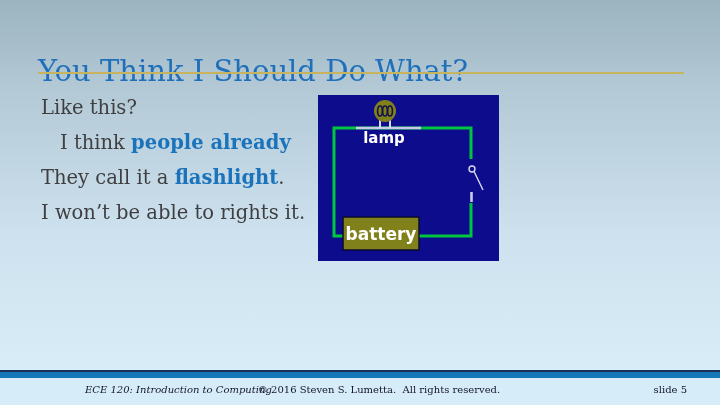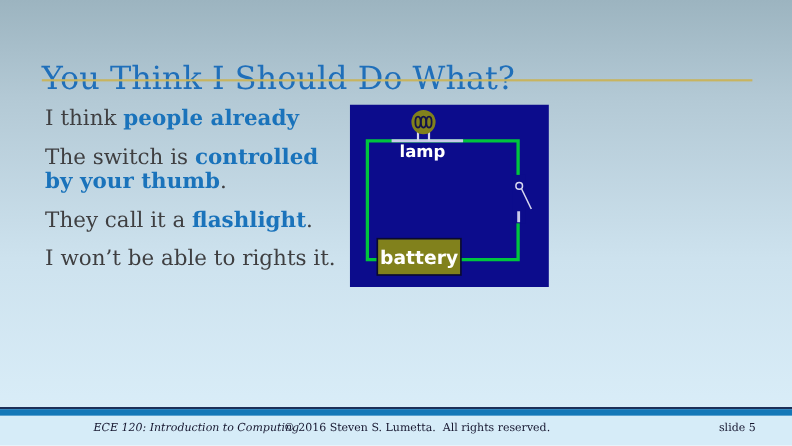--- a/index.html
+++ b/index.html
@@ -17,21 +17,21 @@
   }
   .accent-line {
     position:absolute; left:38px; top:72px;
     width:646px; height:2px; background:#c8b45f;
   }
   .body-text {
     position:absolute; left:41px; top:97px; width:300px;
     font-size:19.5px; line-height:22px; color:#3f3f41;
   }
   .body-text p { margin:0 0 13px 0; }
-  .body-text .line { display:block; }
+  .body-text .line { display:block;margin-left:19px; }
   .body-text b { color:#1a73bb; font-weight:bold; }
   .circuit {
     position:absolute; left:318px; top:95px;
     width:181px; height:166px; display:block;
   }
   .circuit text {
     font-family:"DejaVu Sans","Liberation Sans",sans-serif;
     font-weight:bold; fill:#ffffff;
   }
   .footer-navy-line {
@@ -54,25 +54,24 @@
 </head>
 <body>
 
 <div class="slide">
 
   <h1 class="title">You Think I Should Do What?</h1>
   <div class="accent-line"></div>
 
   <div class="body-text">
     <p>
-      <span class="line"><span>I think </span><b>people already</b></span>
+      <span>Like this?</span>
     </p>
     <p>
-      <span class="line"><span>The switch is </span><b>controlled</b></span>
-      <span class="line"><b>by your thumb</b><span>.</span></span>
+      <span class="line"><span>I think </span><b>people already</b></span>
     </p>
     <p>
       <span>They call it a </span><b>flashlight</b><span>.</span>
     </p>
     <p>
       <span>I won’t be able to rights it.</span>
     </p>
   </div>
 
   <svg class="circuit" viewBox="0 0 181 166" xmlns="http://www.w3.org/2000/svg">

